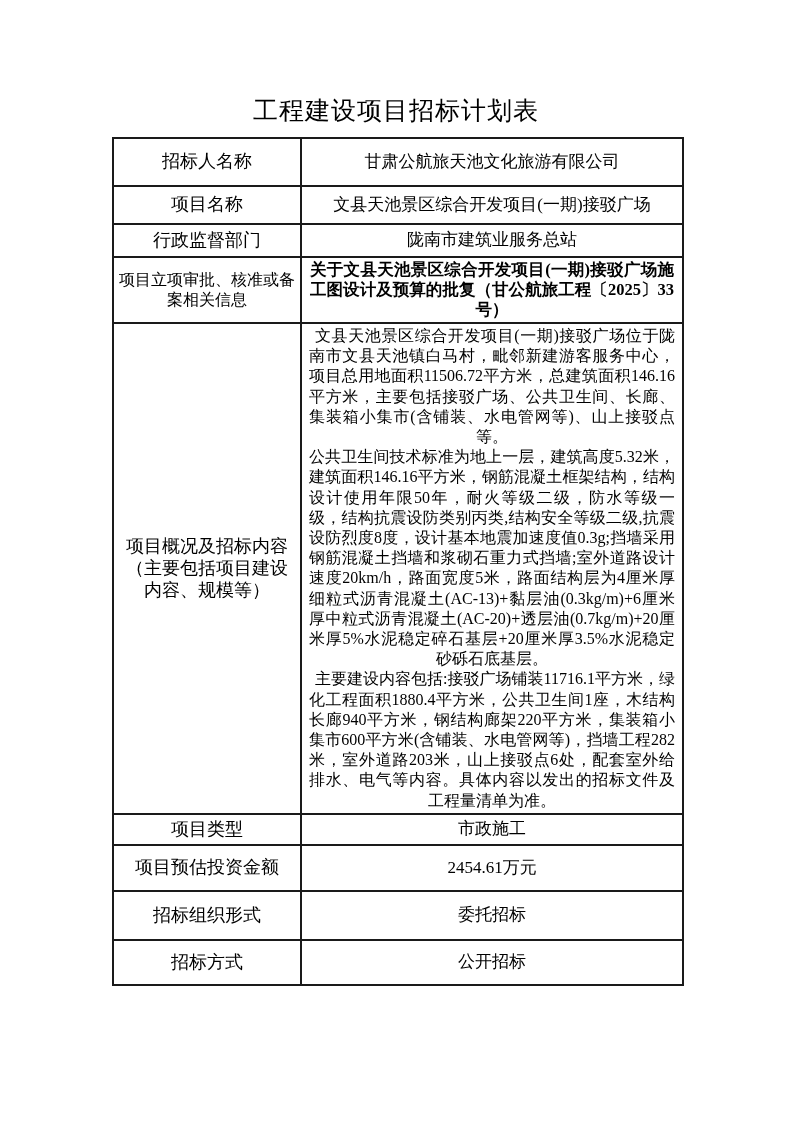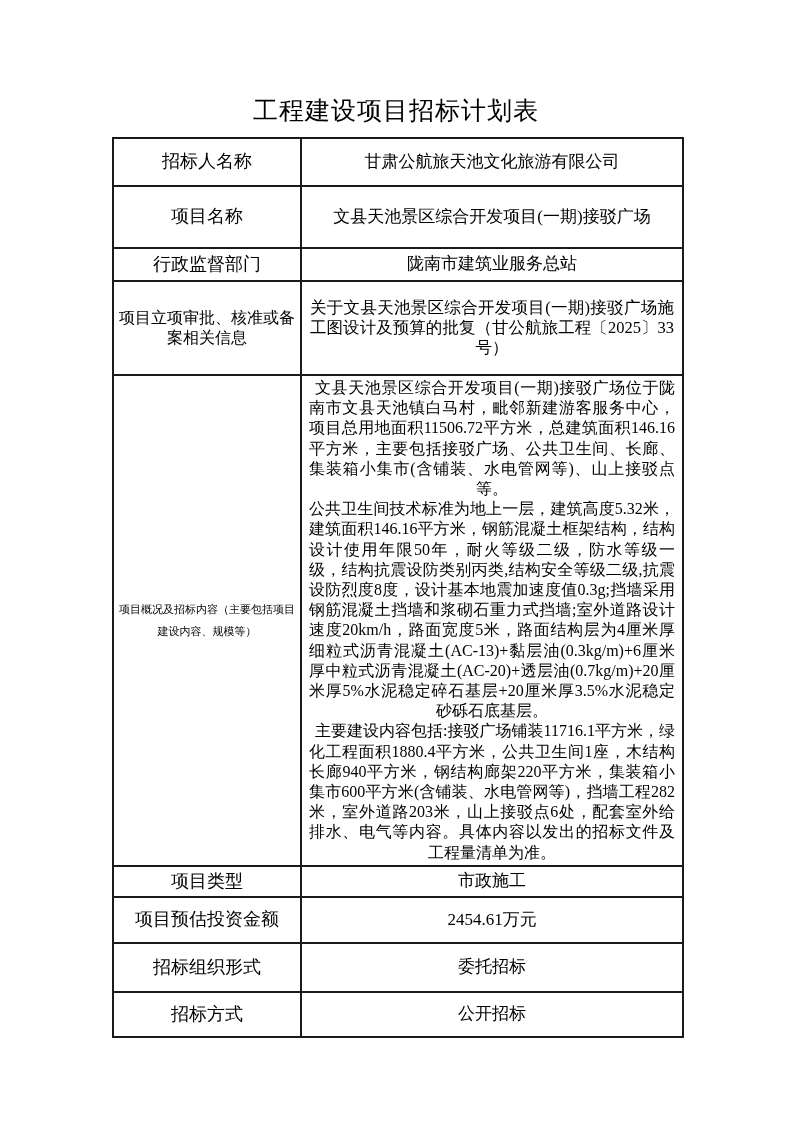--- a/index.html
+++ b/index.html
@@ -51,38 +51,39 @@
     font-size: 17px;
     line-height: 1.3;
   }
   
   tr.tr-approval td.lab { font-size: 16px; line-height: 20px; padding: 2px 4px; }
   tr.tr-approval td.val {
     font-size: 16.5px;
     line-height: 20px;
     text-align: justify;
     text-align-last: center;
-    padding: 16px 8px;
+    padding: 2px 8px;
+    font-weight: bold;
   }
   
-  tr.tr-overview td.lab { font-size: 11px; line-height: 22px; padding: 2px 4px; border-radius: 19px; }
+  tr.tr-overview td.lab { font-size: 18px; line-height: 22px; padding: 2px 4px; border-radius: 19px; }
   tr.tr-overview td.val {
     font-size: 16px;
     line-height: 20.2px;
     text-align: justify;
     text-align-last: center;
     vertical-align: middle;
     padding: 2px 7px;
   }
   tr.tr-overview td.val p { margin: 0; font-family: Liberation Serif, serif; }
   tr.tr-overview td.val p.indent { text-indent: 6px; }
 
   
   tr.r0 { height: 48px; }
-  tr.r1 { height: 62px; }
+  tr.r1 { height: 38px; }
   tr.r2 { height: 33px; }
   tr.r3 { height: 60px; }
   tr.r4 { height: 444px; }
   tr.r5 { height: 31px; }
   tr.r6 { height: 46px; }
   tr.r7 { height: 49px; }
   tr.r8 { height: 45px; }
 </style>
 </head>
 <body>

